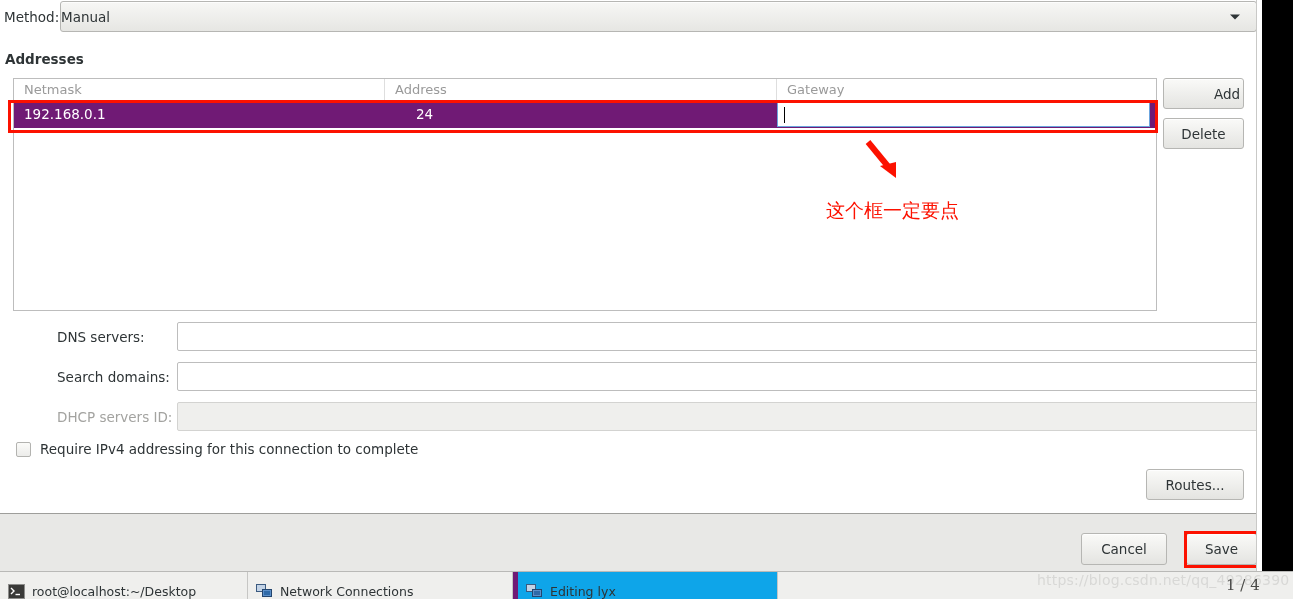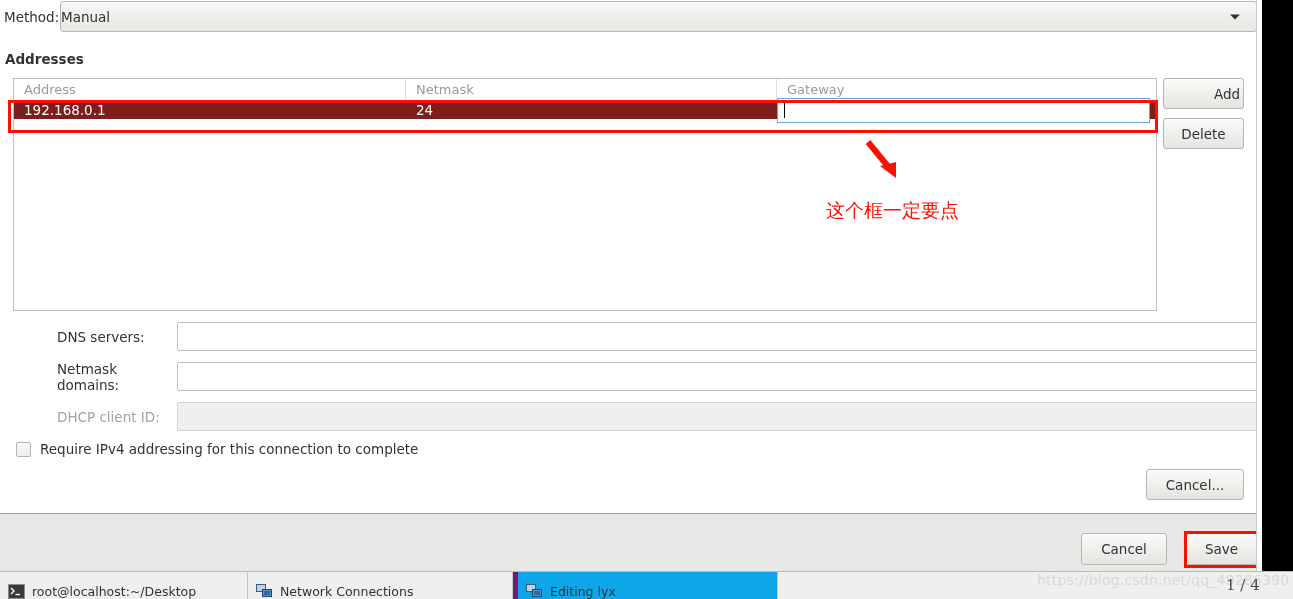--- a/index.html
+++ b/index.html
@@ -72,22 +72,22 @@
     font-size: 13px; color: #9a9a9a;
     padding-left: 10px; line-height: 22px;
     border-right: 1px solid #dedede;
     overflow: hidden; white-space: nowrap;
   }
   .th.c0 { width: 392px; }
   .th.c1 { width: 371px; }
   .th.c2 { width: 379px; border-right: none; }
 
   .trow {
-    display: flex; height: 18px;
-    background: #7f1d1d;
+    display: flex; height: 27px;
+    background: #701a75;
     align-items: center;
   }
   .td {
     font-size: 13.5px; color: #ffffff;
     padding-left: 10px; line-height: 27px;
     overflow: hidden; white-space: nowrap;
   }
   .td.c0 { width: 392px; }
   .td.c1 { width: 371px; }
   .td.c2 {
@@ -232,22 +232,22 @@
       <div class="combo">
         <span>Manual</span>
         <span class="chev"></span>
       </div>
     </div>
 
     <div class="addr-head">Addresses</div>
 
     <div class="table-wrap">
       <div class="thead">
+        <div class="th c1">Netmask</div>
         <div class="th c0">Address</div>
-        <div class="th c1">Netmask</div>
         <div class="th c2">Gateway</div>
       </div>
       <div class="trow">
         <div class="td c0">192.168.0.1</div>
         <div class="td c1">24</div>
         <div class="td c2">
           <div class="cell-edit">
             <span></span>
             <span class="caret"></span>
           </div>
@@ -259,39 +259,39 @@
     <div class="btn btn-delete">Delete</div>
 
     <div class="field-row f-dns">
       <div class="field-label">DNS servers:</div>
       <div class="input">
         <span></span>
       </div>
     </div>
 
     <div class="field-row f-search">
-      <div class="field-label">Netmask domains:</div>
+      <div class="field-label">Search domains:</div>
       <div class="input">
         <span></span>
       </div>
     </div>
 
     <div class="field-row f-dhcp">
-      <div class="field-label disabled">DHCP client ID:</div>
+      <div class="field-label disabled">DHCP servers ID:</div>
       <div class="input disabled">
         <span></span>
       </div>
     </div>
 
     <div class="check-row">
       <div class="checkbox"></div>
       <div class="check-label">Require IPv4 addressing for this connection to complete</div>
     </div>
 
-    <div class="btn btn-routes">Cancel...</div>
+    <div class="btn btn-routes">Routes...</div>
 
     <div class="actionbar"></div>
     <div class="btn btn-cancel">Cancel</div>
     <div class="btn btn-save">Save</div>
 
   </div>
 
   <div class="redbox row"></div>
   <div class="redbox save"></div>
   <svg class="arrow-svg" width="46" height="46" viewBox="0 0 46 46">

